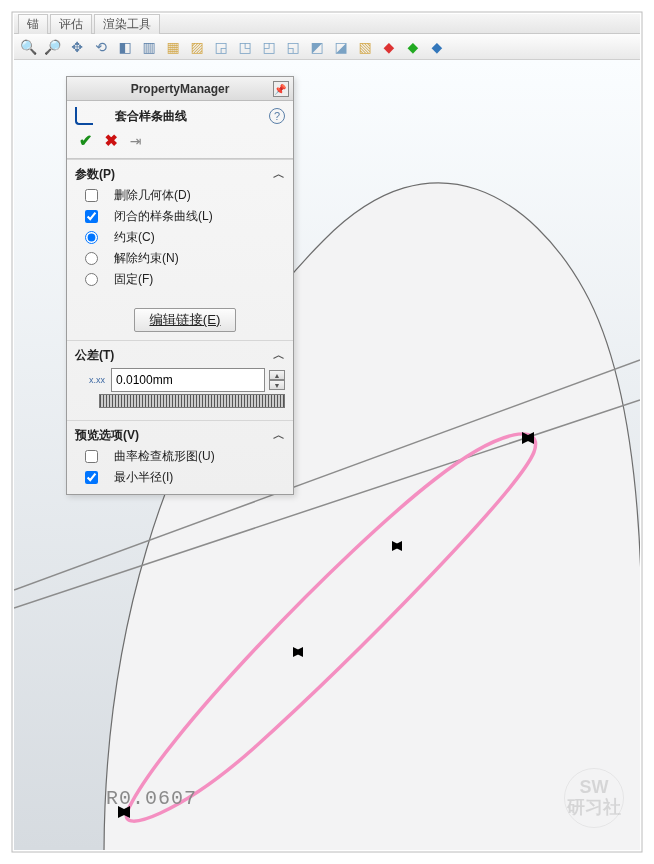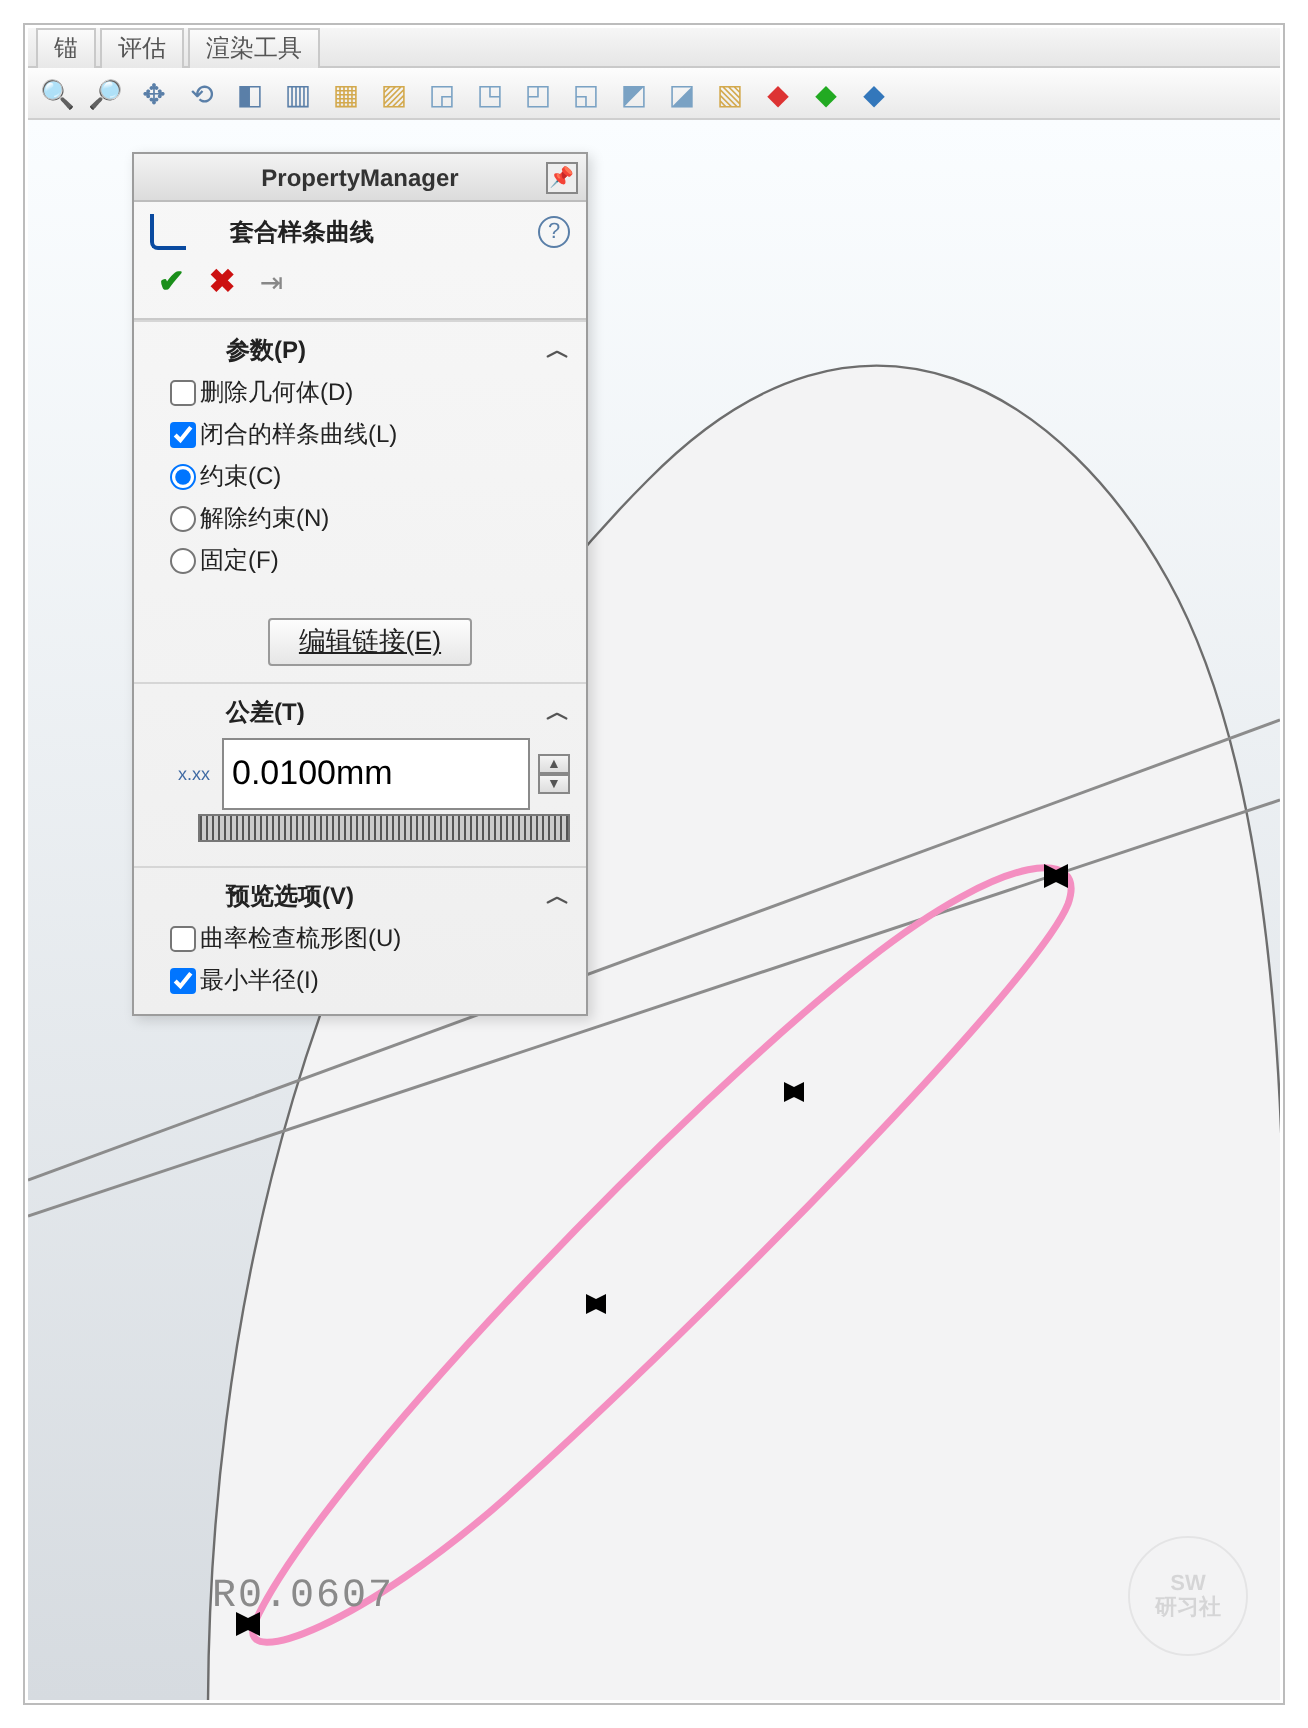--- a/index.html
+++ b/index.html
@@ -102,48 +102,48 @@
   .chk-ok { color:#1a8f1a; font-size:16px; font-weight:bold; }
   .chk-x  { color:#c11; font-size:16px; font-weight:bold; }
   .chk-pin{ color:#888; font-size:14px; }
 
   .section {
     border-top:1px solid #d6d6d6;
     padding:6px 8px 8px 8px;
   }
   .sec-head {
     display:flex; align-items:center; justify-content:space-between;
-    font-weight:bold; color:#222; padding-bottom:4px;margin-left:38px;
+    font-weight:bold; color:#222; padding-bottom:4px;
   }
   .chev { color:#555; }
   .sec-body { padding-left:10px; display:flex; flex-direction:column; gap:4px; }
-  label.cb, label.rb { display:flex; align-items:center; gap:2px; color:#222; }
+  label.cb, label.rb { display:flex; align-items:center; gap:16px; color:#222; }
   input[type=checkbox], input[type=radio] { margin:0; }
   .btn {
     align-self:center;
     padding:2px 14px;
     background:linear-gradient(#fdfdfd,#e6e6e6);
     border:1px solid #9a9a9a; border-radius:2px;
     margin-top:16px;
     color:#222;
     text-decoration:underline;
   }
   .tol-row {
     display:flex; align-items:center; gap:4px;margin-left:12px;
   }
   .tol-icon {
     width:20px; height:20px; font-size:9px;
     color:#3f6aa3; display:flex; align-items:center; justify-content:center;
     line-height:1;
   }
   .tol-input {
-    flex:1; height:36px;
+    flex:1; height:24px;
     border:1px solid #8a8a8a;
     padding:0 4px; background:#fff;
-    font-size:17px;
+    font-size:12px;
     display:flex; align-items:center;
   }
   .spinner {
     width:16px; height:20px; display:flex; flex-direction:column;
   }
   .spinner div {
     flex:1; border:1px solid #888;
     background:linear-gradient(#f4f4f4,#ddd);
     font-size:7px; display:flex; align-items:center; justify-content:center;
     color:#555;
@@ -169,21 +169,21 @@
     color:#8a8a8a; font-family: "Consolas","Courier New",monospace;
     font-size:20px; letter-spacing:1px;
   }
 
   .watermark {
     position:absolute; right:16px; bottom:22px;
     width:60px; height:60px; border-radius:50%;
     border:1px solid rgba(0,0,0,.06);
     display:flex; flex-direction:column; align-items:center; justify-content:center;
     color:rgba(0,0,0,.12); font-weight:bold;
-    font-size:11px; line-height:1.1;
+    font-size:18px; line-height:1.1;
   }
 </style>
 </head>
 <body>
 
 <div class="stamp">
   <svg width="654" height="864">
     <defs>
       <pattern id="sc" width="16" height="16" patternUnits="userSpaceOnUse">
         <circle cx="8" cy="8" r="6.5" fill="#fff"></circle>

